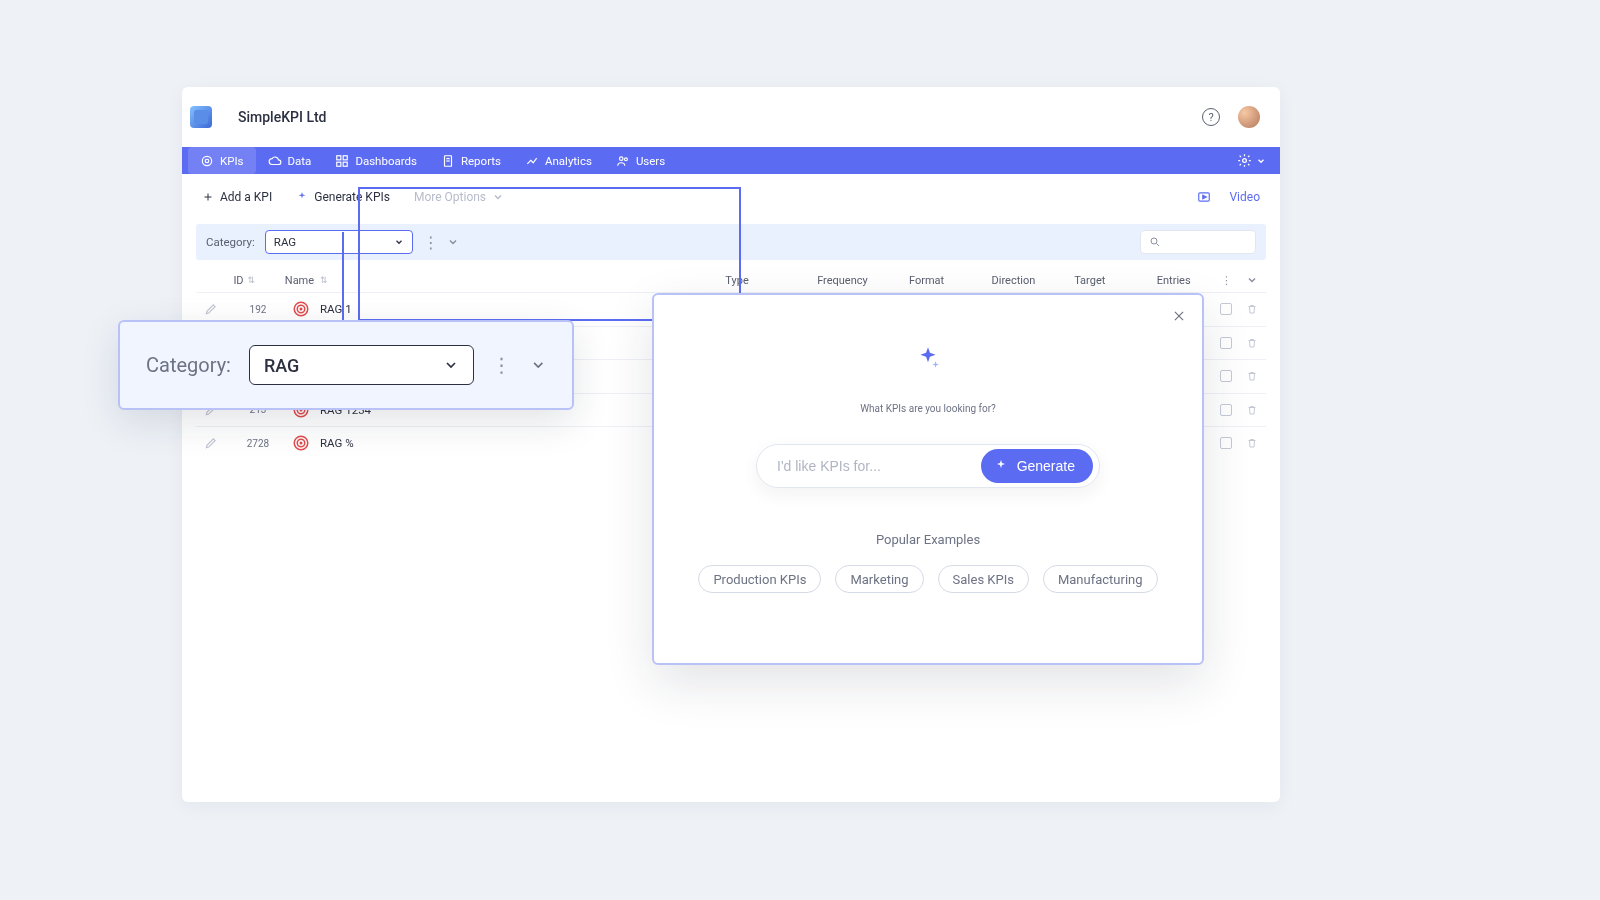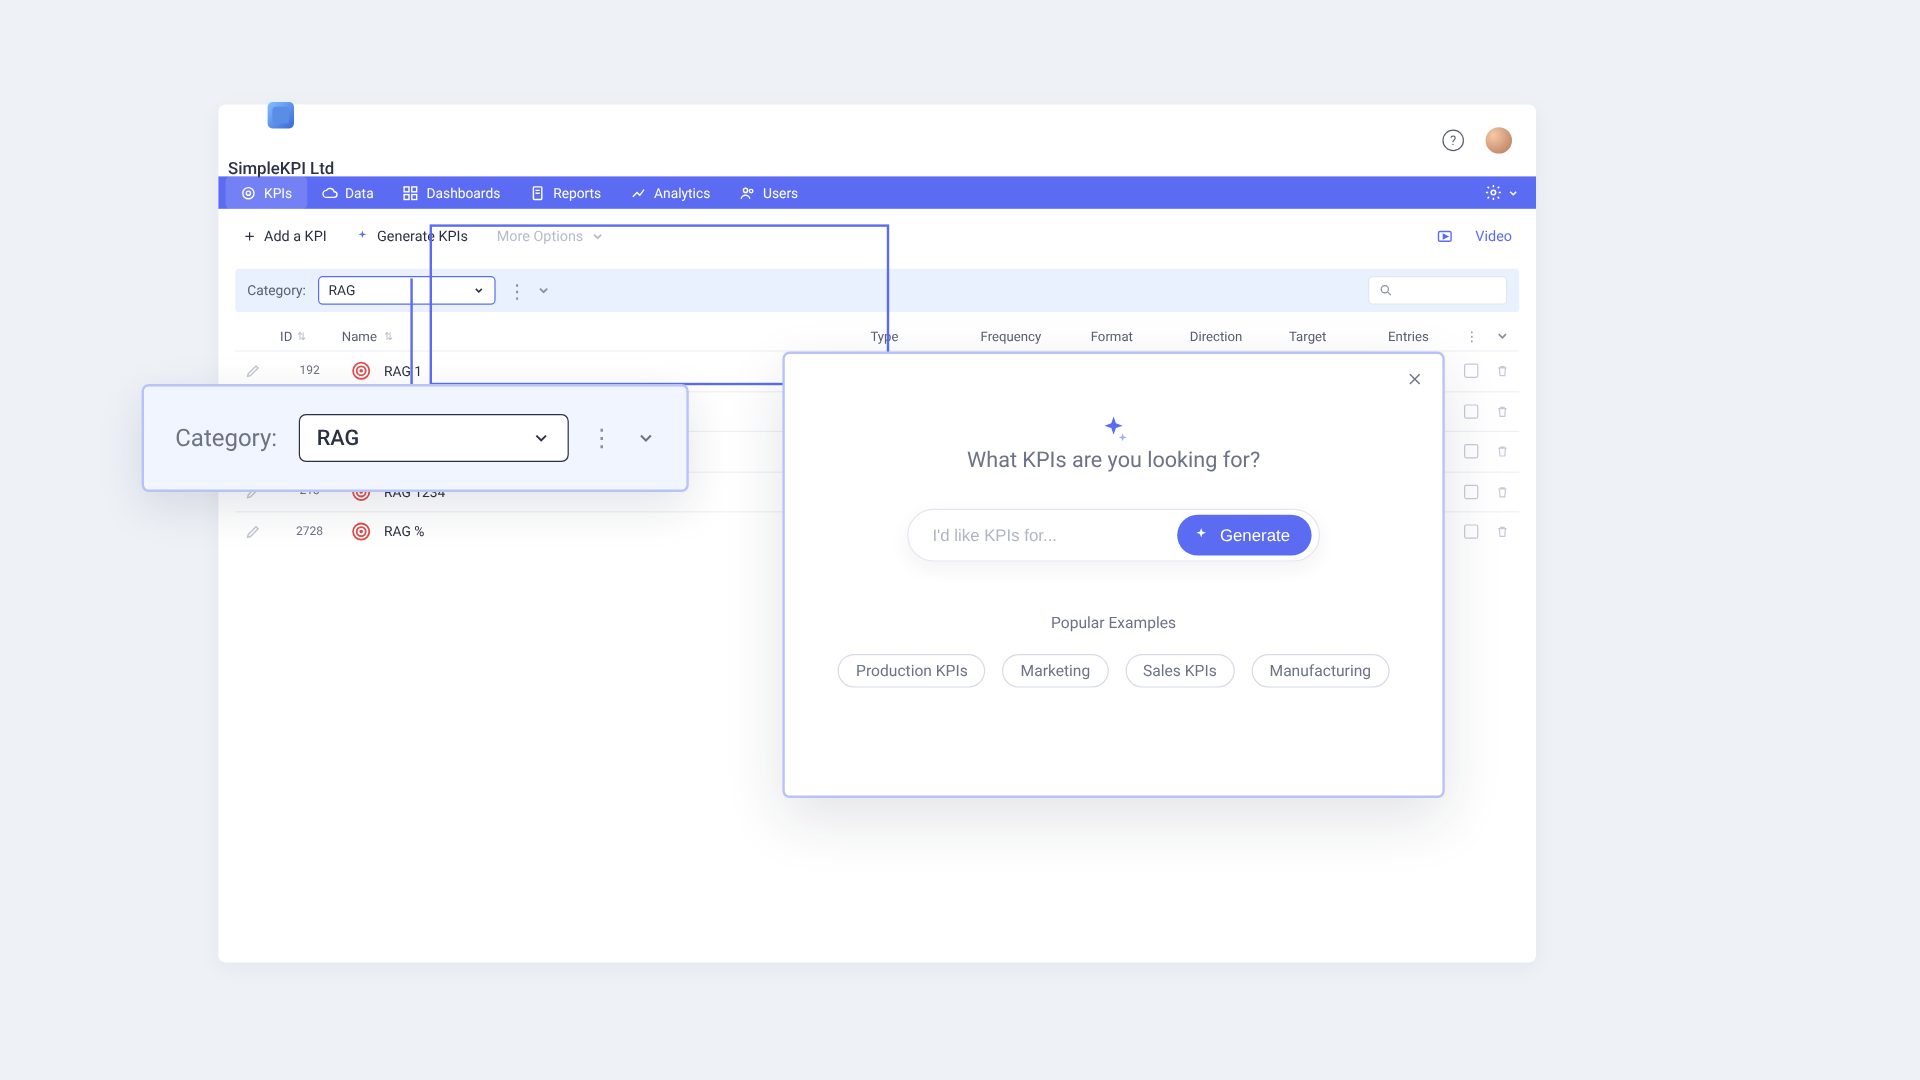--- a/index.html
+++ b/index.html
@@ -11,21 +11,21 @@
   }
   .app {
     position: absolute; left: 182px; top: 87px; width: 1098px; height: 715px;
     background: #fff; border-radius: 6px; box-shadow: 0 4px 18px rgba(26,32,60,0.05);
     overflow: visible;
   }
   
   .top-bar {
     height: 60px; display: flex; align-items: center; padding: 0 20px 0 8px;
   }
-  .brand { display:flex; align-items:center; gap:26px;flex-direction:column; }
+  .brand { display:flex; align-items:center; gap:26px; }
   .brand .logo { width:22px; height:22px; border-radius:4px; background:linear-gradient(135deg,#84c1ff,#3a67d6); position:relative;}
   .brand .logo:after { content:""; position:absolute; left:4px; top:4px; width:14px; height:14px; border-radius:3px; background:#5a8ee6; }
   .brand-name { font-size:14px; color:#2c3142; font-weight:500; }
   .top-right { margin-left:auto; display:flex; align-items:center; gap:18px; }
   .help-icon{ width:18px;height:18px;border:1.5px solid #5a6070;border-radius:50%; display:flex;align-items:center;justify-content:center;font-size:11px;color:#5a6070; cursor:pointer;}
   .avatar{ width:22px;height:22px;border-radius:50%; background: radial-gradient(circle at 30% 30%, #f6c9a4, #b4765b); cursor:pointer;}
   
   .main-nav{
     height:27px; background:#5c6cf2; display:flex; align-items:stretch; padding:0 6px; color:#fff;
   }
@@ -107,21 +107,21 @@
   .ai-modal{
     position:absolute; left:652px; top:293px; width:552px; height:372px;
     background:#fff; border:2px solid #b9c2f7; border-radius:6px;
     box-shadow: 0 18px 50px rgba(26,32,60,0.12);
     padding:18px 22px 0 22px;
     display:flex; flex-direction:column; align-items:center;
   }
   .ai-modal .close{ position:absolute; right:16px; top:14px; cursor:pointer; color:#6d7384;}
   .ai-modal .spark-big{ width:26px;height:26px; margin-top:32px;}
   .ai-modal .title{ font-size:24px; color:#2c3142; font-weight:500; margin-top:24px;}
-  .ai-modal .subtitle{ font-size:18px; color:#6d7384; margin-top:2px;}
+  .ai-modal .subtitle{ font-size:10px; color:#6d7384; margin-top:32px;}
   .ai-modal .input-wrap{
     margin-top:30px; width:344px; height:44px; border:1px solid #e2e6ef; border-radius:24px;
     box-shadow: 0 6px 18px rgba(26,32,60,0.06);
     display:flex; align-items:center; padding:0 6px 0 20px; gap:10px;
   }
   .ai-modal .input-wrap input{
     flex:1; border:none; outline:none; font-size:14px; color:#2c3142;
   }
   .ai-modal .input-wrap input::placeholder{ color:#b0b5c4;}
   .ai-modal .gen-btn{

